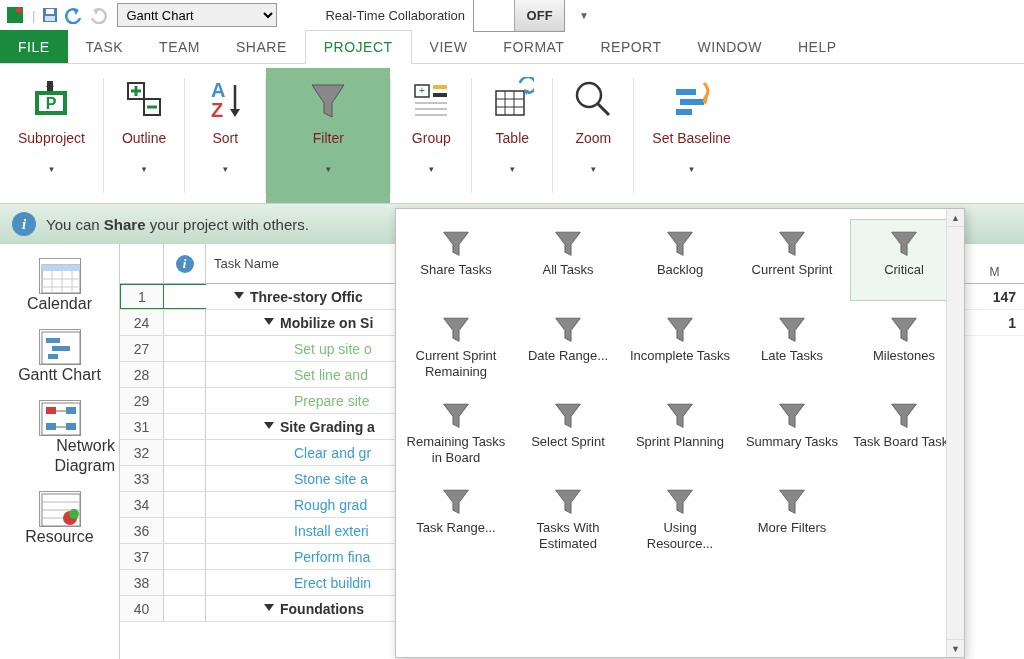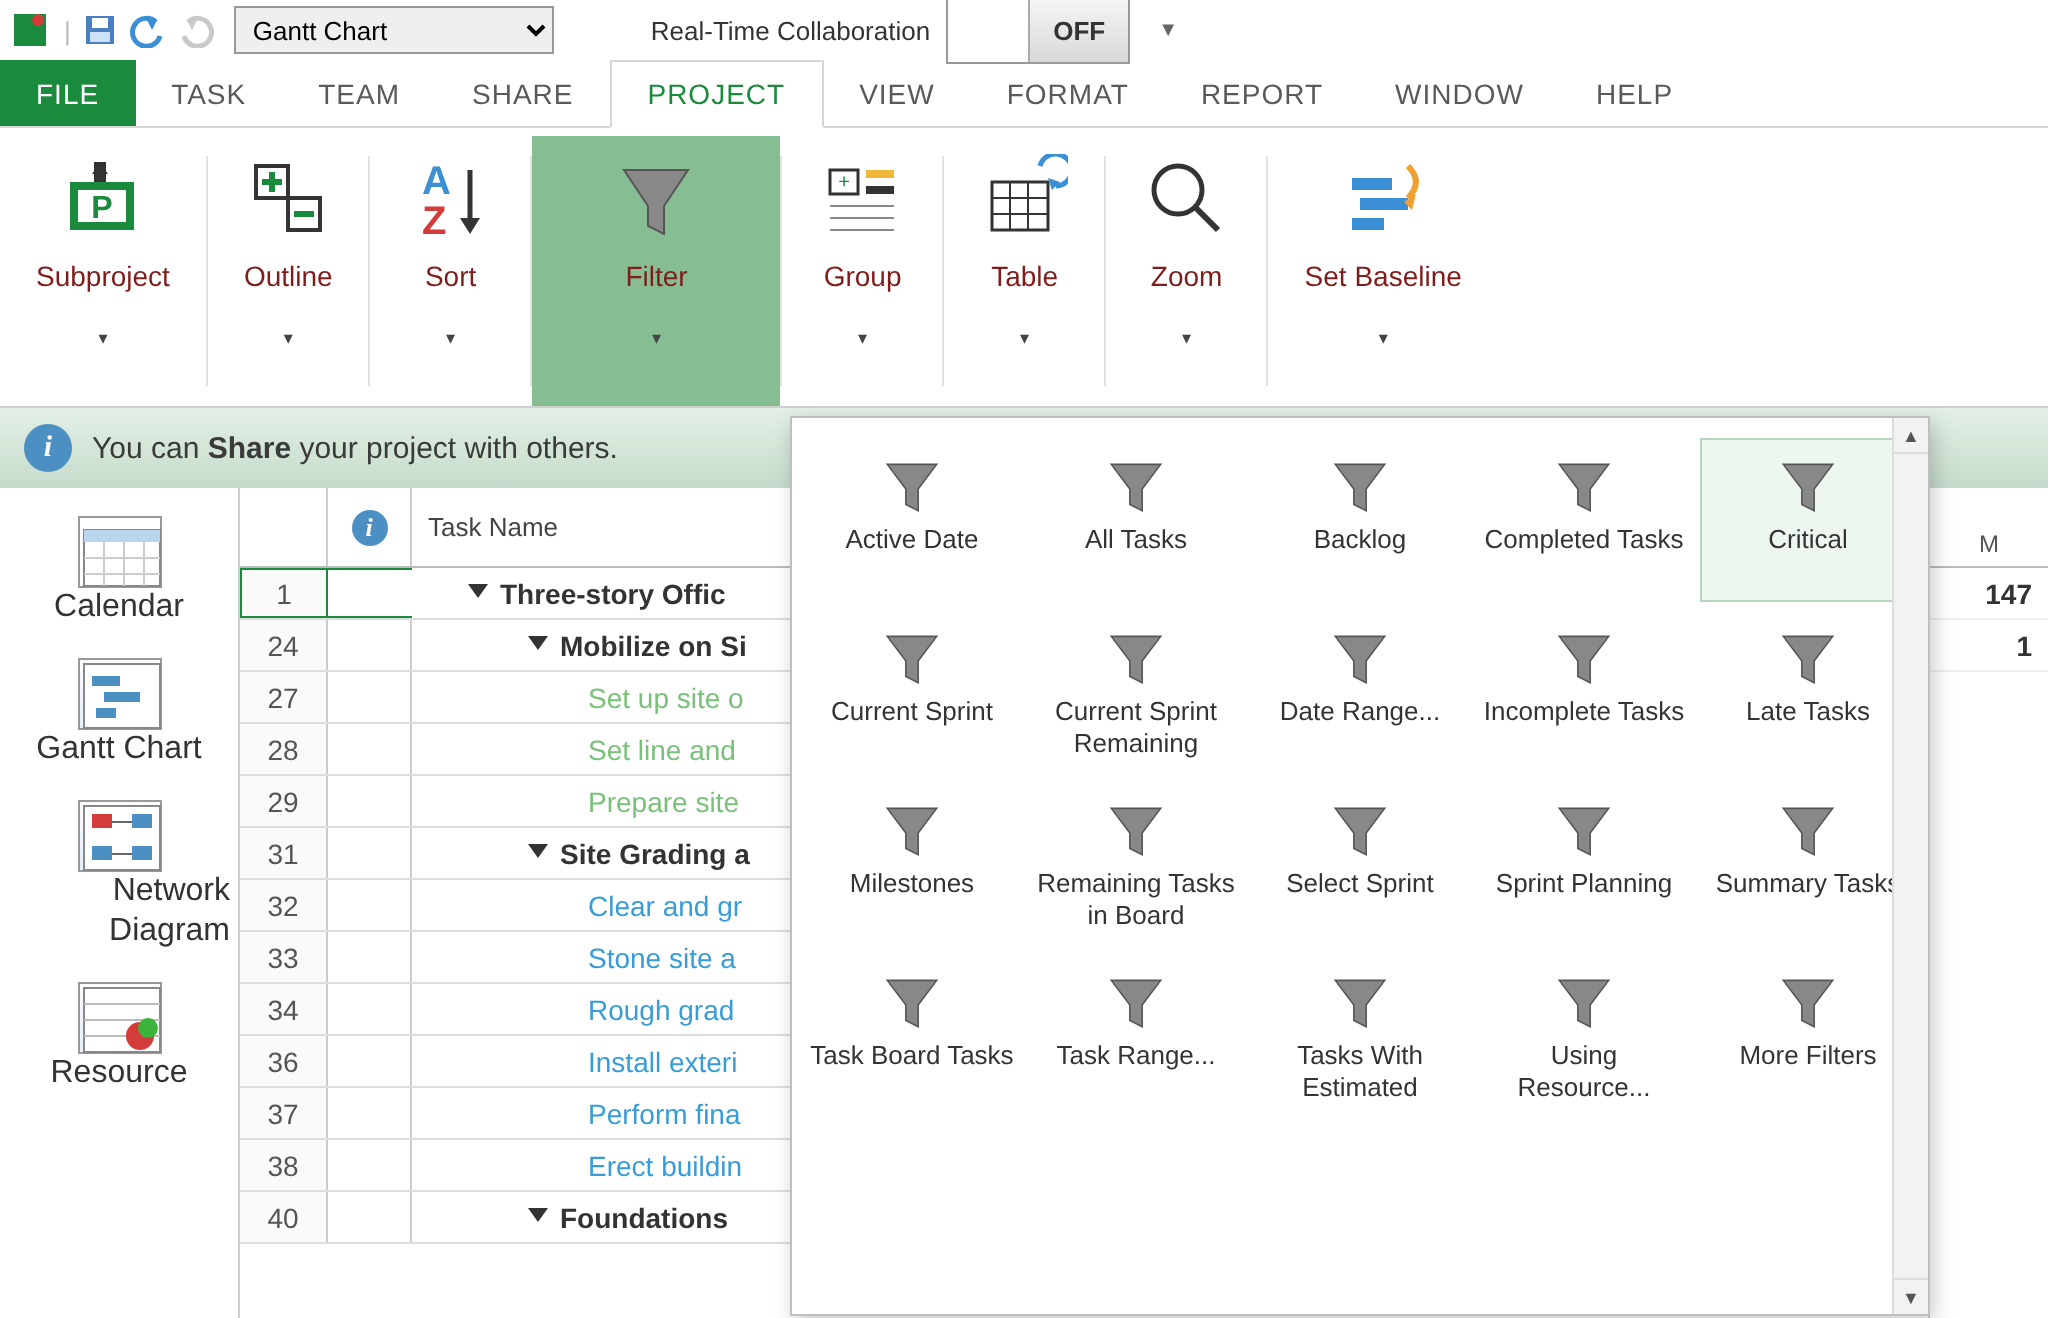--- a/index.html
+++ b/index.html
@@ -414,21 +414,21 @@
 </div>
 
 <div class="fgallery">
   <div class="fgrid" id="filter-grid">
       <div class="fitem">
         <div>
           <svg class="funnel" viewBox="0 0 44 44">
             <path d="M6 8 L38 8 L26 24 L26 38 L18 34 L18 24 Z" fill="#888" stroke="#555" stroke-width="1"></path>
           </svg>
         </div>
-        <div class="flabel">Active Date</div>
+        <div class="flabel">Share Tasks</div>
       </div>
       <div class="fitem">
         <div>
           <svg class="funnel" viewBox="0 0 44 44">
             <path d="M6 8 L38 8 L26 24 L26 38 L18 34 L18 24 Z" fill="#888" stroke="#555" stroke-width="1"></path>
           </svg>
         </div>
         <div class="flabel">All Tasks</div>
       </div>
       <div class="fitem">
@@ -438,37 +438,29 @@
           </svg>
         </div>
         <div class="flabel">Backlog</div>
       </div>
       <div class="fitem">
         <div>
           <svg class="funnel" viewBox="0 0 44 44">
             <path d="M6 8 L38 8 L26 24 L26 38 L18 34 L18 24 Z" fill="#888" stroke="#555" stroke-width="1"></path>
           </svg>
         </div>
-        <div class="flabel">Completed Tasks</div>
+        <div class="flabel">Current Sprint</div>
       </div>
       <div class="fitem hl">
         <div>
           <svg class="funnel" viewBox="0 0 44 44">
             <path d="M6 8 L38 8 L26 24 L26 38 L18 34 L18 24 Z" fill="#888" stroke="#555" stroke-width="1"></path>
           </svg>
         </div>
         <div class="flabel">Critical</div>
-      </div>
-      <div class="fitem">
-        <div>
-          <svg class="funnel" viewBox="0 0 44 44">
-            <path d="M6 8 L38 8 L26 24 L26 38 L18 34 L18 24 Z" fill="#888" stroke="#555" stroke-width="1"></path>
-          </svg>
-        </div>
-        <div class="flabel">Current Sprint</div>
       </div>
       <div class="fitem">
         <div>
           <svg class="funnel" viewBox="0 0 44 44">
             <path d="M6 8 L38 8 L26 24 L26 38 L18 34 L18 24 Z" fill="#888" stroke="#555" stroke-width="1"></path>
           </svg>
         </div>
         <div class="flabel">Current Sprint Remaining</div>
       </div>
       <div class="fitem">

